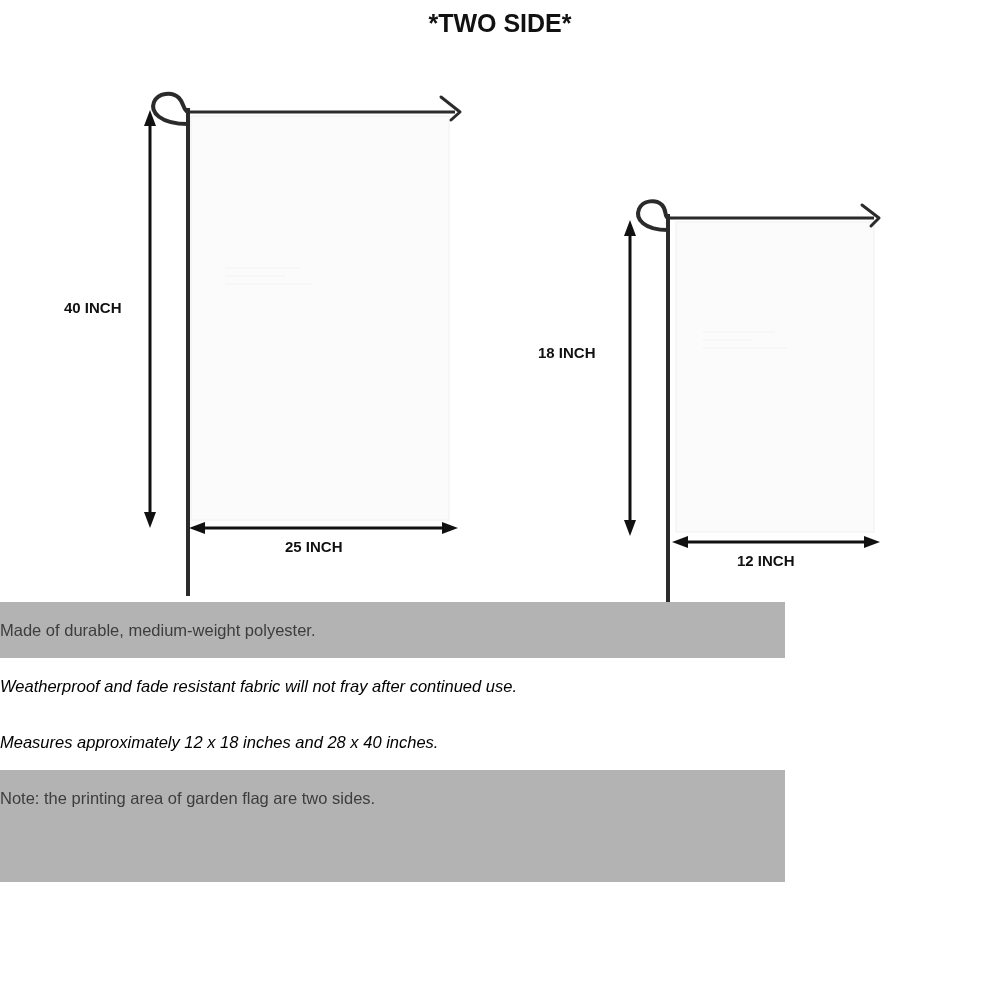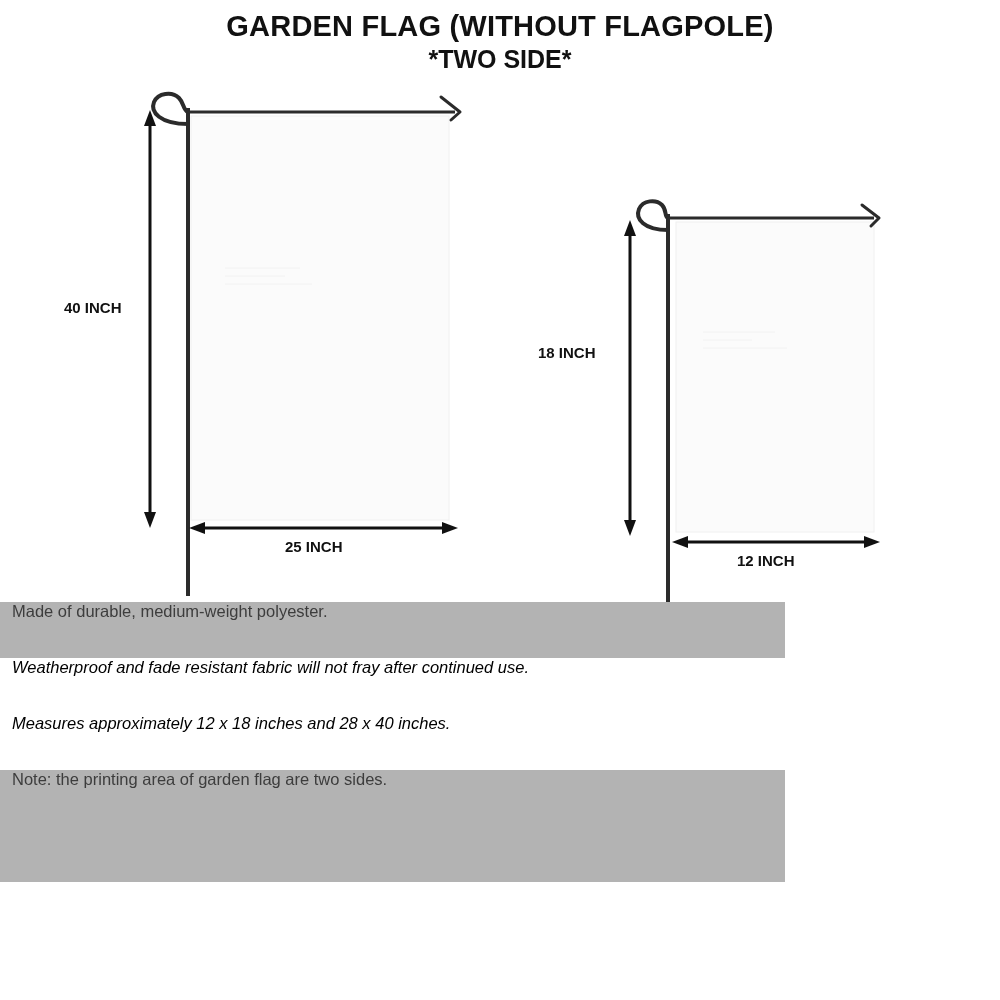--- a/index.html
+++ b/index.html
@@ -67,21 +67,21 @@
   
   #features {
     position: absolute;
     left: 0;
     top: 602px;
     width: 785px;
   }
   .feature-row {
     height: 56px;
     display: flex;
-    padding-left: 12px;
+    align-items: center;
     box-sizing: border-box;
     font-size: 16.5px;
     color: #4d4d4d;
     font-family: "Liberation Sans", sans-serif;
   }
   .feature-row.shaded {
     background: #b3b3b3;
     color: #3d3d3d;
   }
   .feature-row.plain {
@@ -99,21 +99,20 @@
     background: #b3b3b3;
   }
   #features-rows {
     position: relative;
   }
 </style>
 </head>
 <body>
 
 <div id="title-block">
-  <div id="title-line1">GARDEN FLAG (WITHOUT FLAGPOLE)</div>
   <div id="title-line2">*TWO SIDE*</div>
 </div>
 
 <div id="diagram">
   <svg width="1000" height="620" viewBox="0 0 1000 620">
 
     <rect x="191" y="116" width="258" height="404" fill="#fbfbfb" stroke="#f0f0f0" stroke-width="1"></rect>
 
     <g stroke="#f2f2f2" stroke-width="1">
       <line x1="225" y1="268" x2="300" y2="268"></line>

